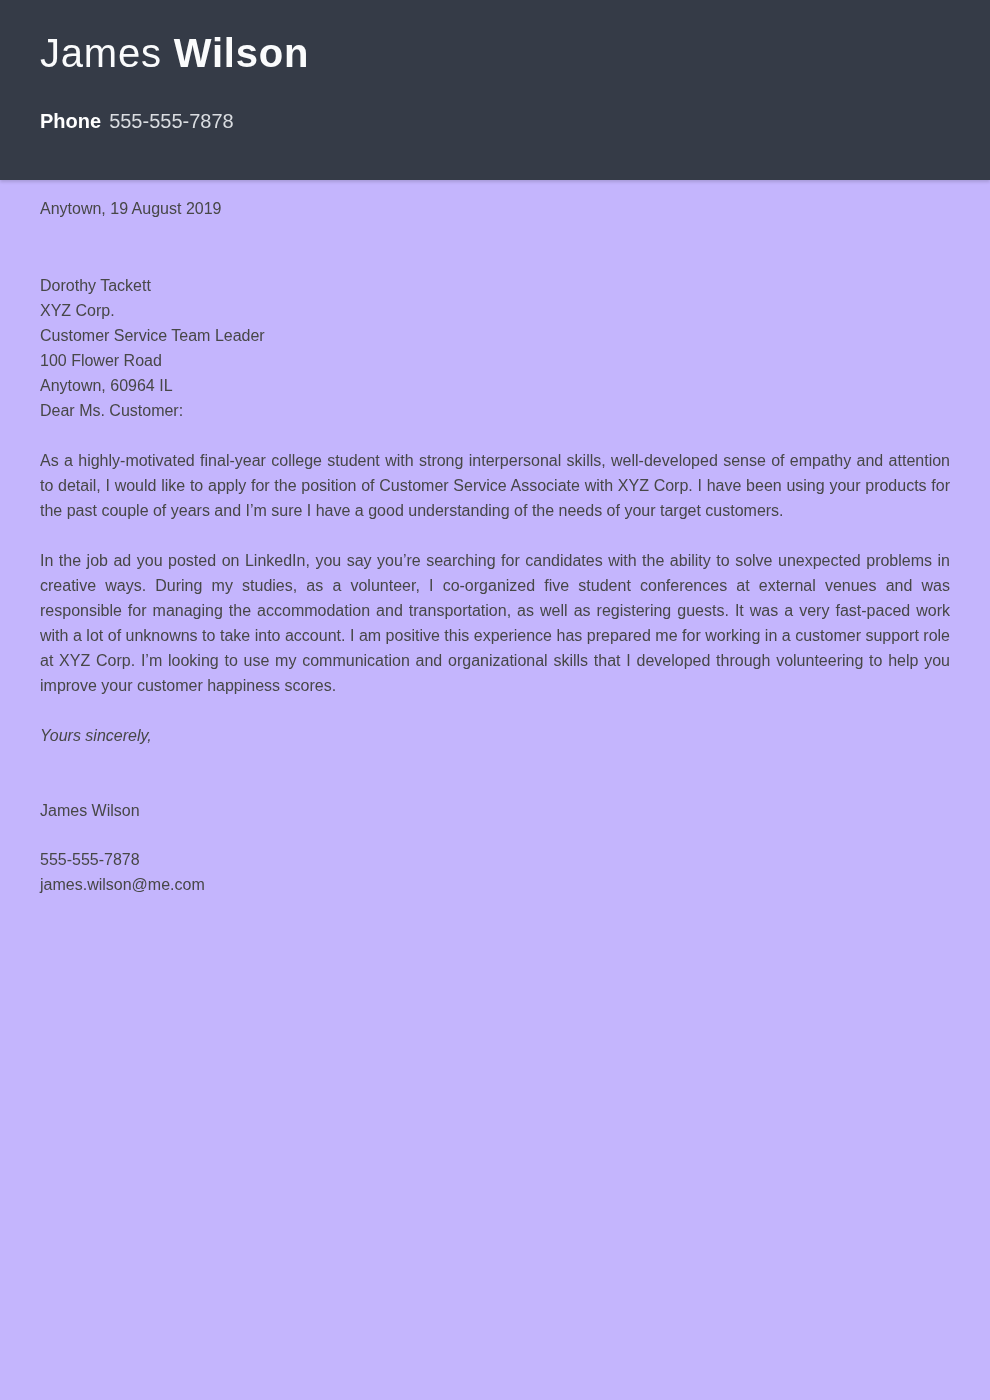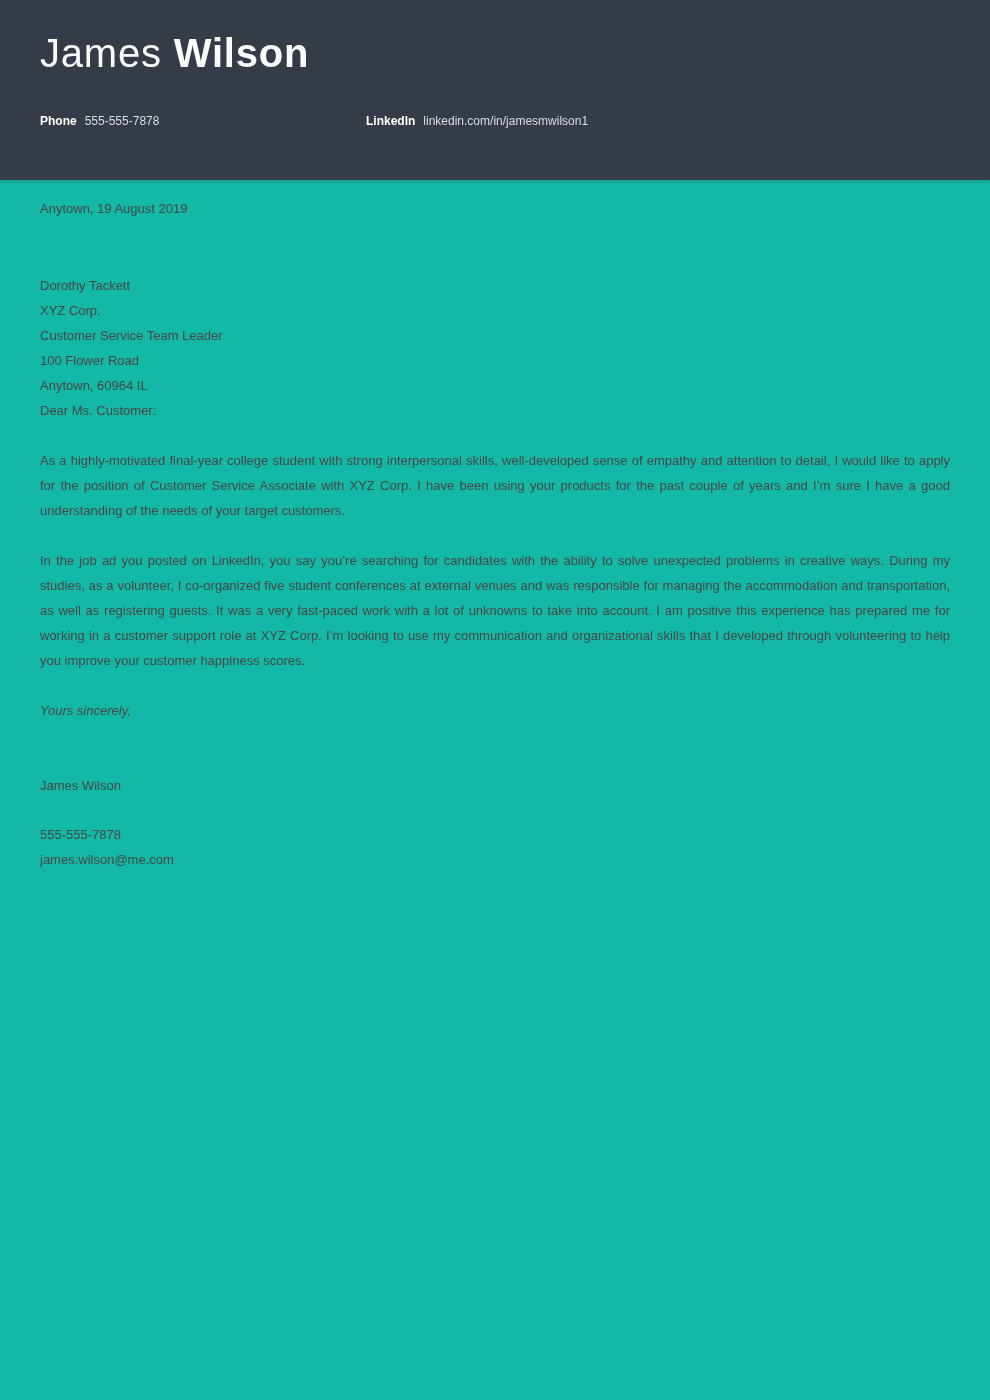--- a/index.html
+++ b/index.html
@@ -1,21 +1,21 @@
 <!DOCTYPE html>
 <html style="--header-bg: #353b47; --header-name: #fafbfc; --header-label: #ffffff; --header-value: #dadde1; --body-text: #474747;"><head>
 <meta charset="utf-8">
 <style>
   * { box-sizing: border-box; }
   html, body { margin: 0; padding: 0; background: #ffffff; }
   .page {
     position: relative;
     width: 990px;
     height: 1400px;
-    background: #14b8a6;
+    background: #c4b5fd;
     overflow: hidden;
     font-family: "Liberation Sans", "DejaVu Sans", sans-serif;
   }
 
   
   .header {
     width: 100%;
     height: 180px;
     background: var(--header-bg, #353b47);
     padding: 33px 40px 0 40px;
@@ -29,36 +29,36 @@
     letter-spacing: 0.8px;
     color: var(--header-name, #fafbfc);
     white-space: nowrap;
   }
   .name .name-last { font-weight: 700; }
 
   .contacts {
     margin-top: 37px;
     display: grid;
     grid-template-columns: 326px 1fr;
-    font-size: 12px;
+    font-size: 20px;
     line-height: 22px;
   }
   .contact-item { white-space: nowrap; }
   .c-label {
     font-weight: 700;
     color: var(--header-label, #ffffff);
     margin-right: 8px;
   }
   .c-value { color: var(--header-value, #dadde1); }
 
   
   .letter {
     padding: 16px 40px 0 40px;
     color: var(--body-text, #474747);
-    font-size: 13px;
+    font-size: 16px;
     line-height: 25px;
   }
   .letter p { margin: 0; }
   .date { margin: 0; }
   .recipient { margin-top: 52px; }
   .r-line { display: block; }
   .salutation { margin-top: 40px; }
   .para { margin-top: 25px !important; text-align: justify; }
   .closing { margin-top: 25px !important; font-style: italic; }
   .sig-name { margin-top: 50px !important; }
@@ -69,23 +69,20 @@
 <body>
 
 <div class="page">
 
   <header class="header">
     <h1 class="name"><span class="name-first">James</span> <span class="name-last">Wilson</span></h1>
 
     <div class="contacts">
       <div class="contact-item">
         <span class="c-label">Phone</span><span class="c-value">555-555-7878</span>
-      </div>
-      <div class="contact-item">
-        <span class="c-label">LinkedIn</span><span class="c-value">linkedin.com/in/jamesmwilson1</span>
       </div>
     </div>
   </header>
 
   <main class="letter">
     <p class="date">Anytown, 19 August 2019</p>
 
     <div class="recipient">
       <span class="r-line">Dorothy Tackett</span>
       <span class="r-line">XYZ Corp.</span>

